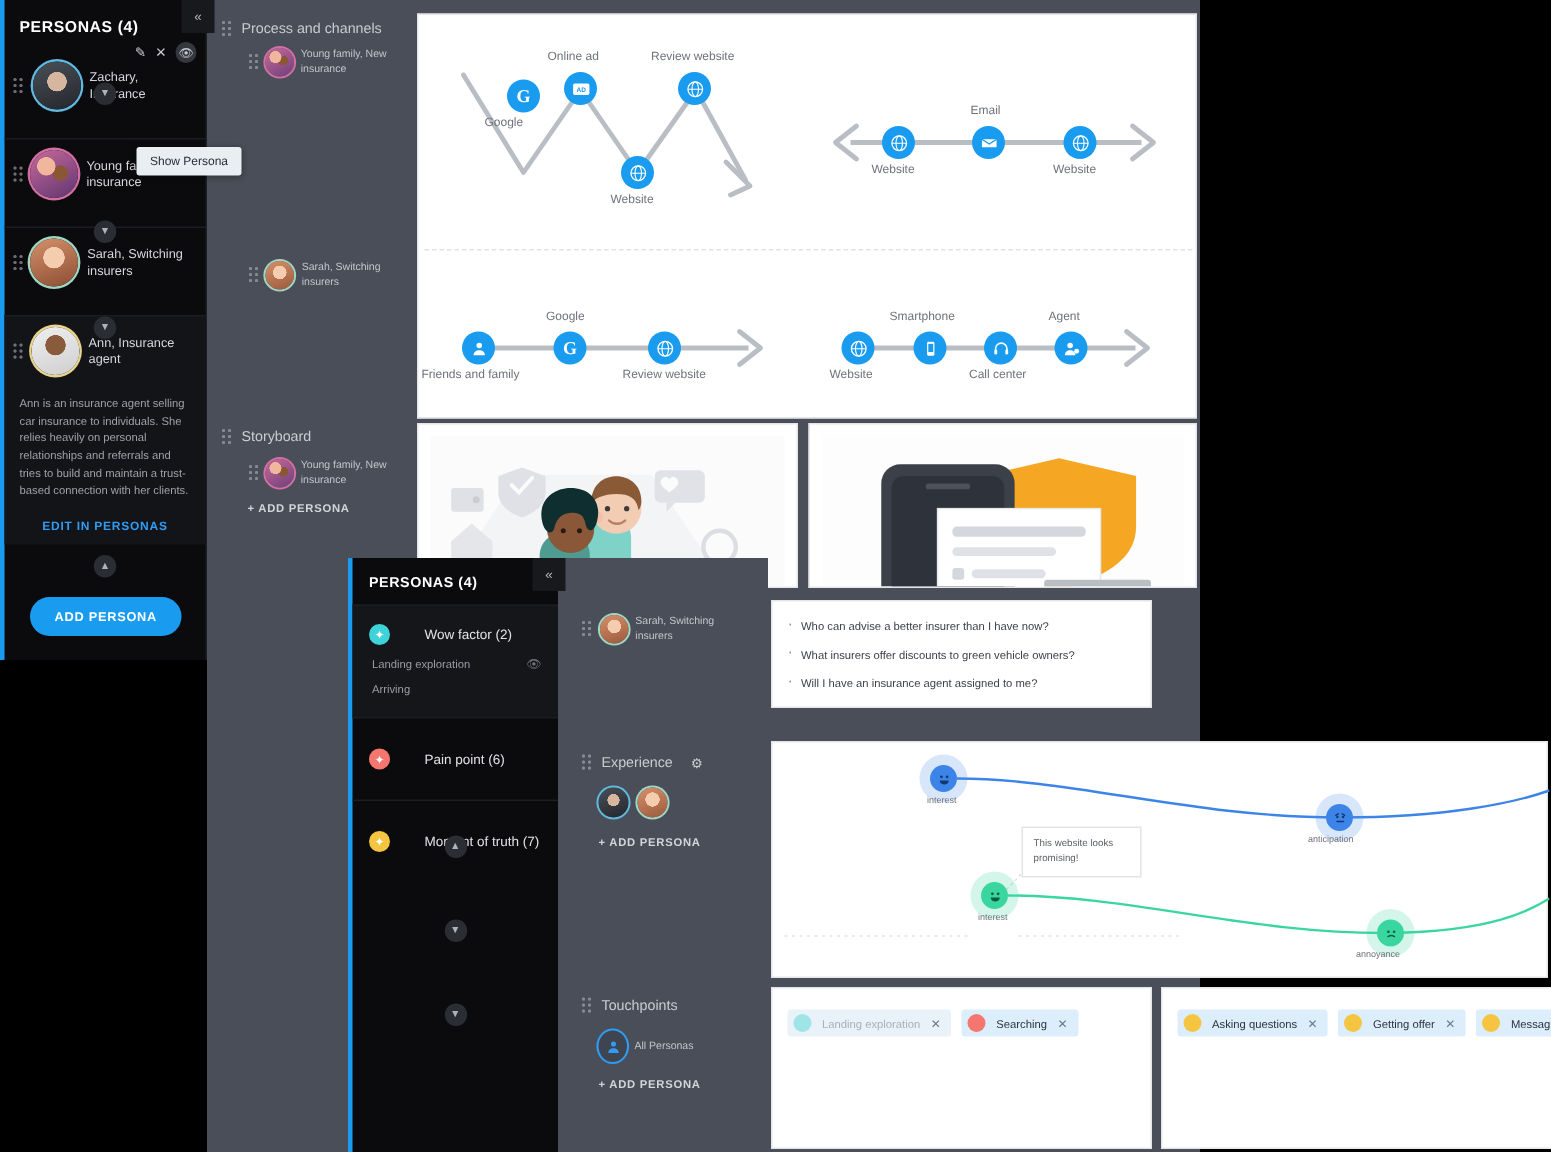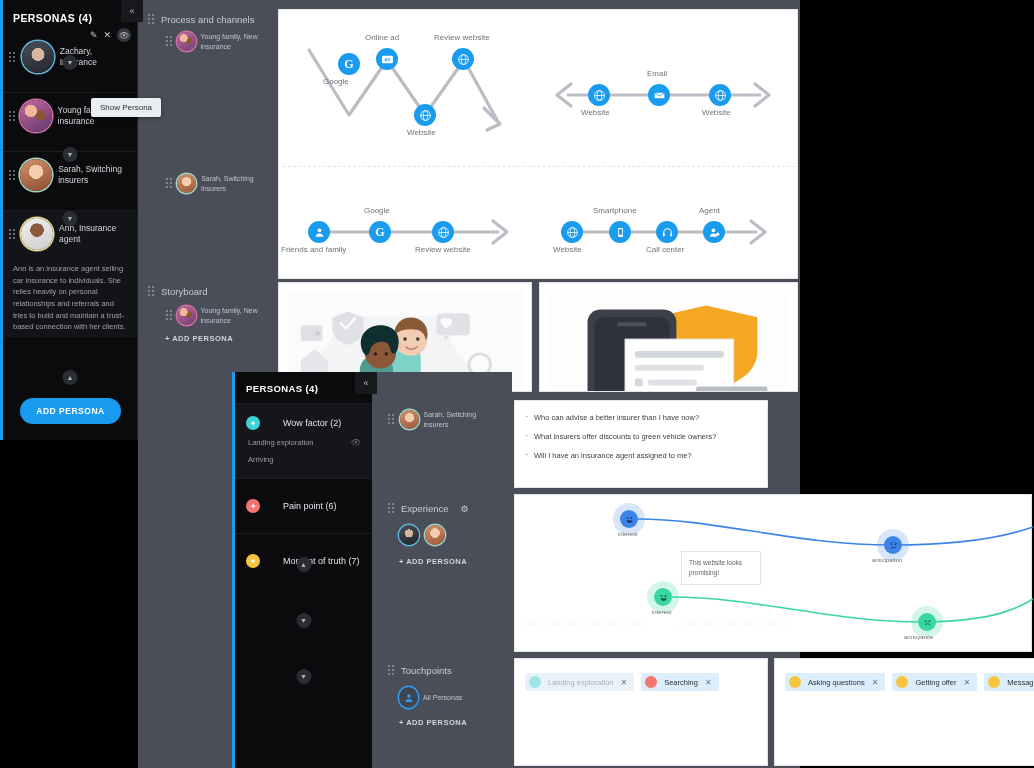--- a/index.html
+++ b/index.html
@@ -115,21 +115,21 @@
 
   
   #rail2 { left:372px; top:372px; width:140px; height:396px; background:#4a4e58; }
 
   
   #research-bar {
     left:512px; top:372px; width:522px; height:24px; background:#f9524f;
     display:flex; align-items:center; gap:7px; padding:0 10px;
     font-size:9px; font-weight:bold; letter-spacing:.6px; color:#fff;
   }
-  #res-card-1 { left:514px; top:400px; width:254px; height:88px; }
+  #res-card-1 { left:514px; top:400px; width:254px; height:72px; }
   #res-card-2 { left:774px; top:400px; width:258px; height:88px; }
   .q-list { padding:12px 10px; }
   .q-list li { list-style:none; font-size:7.5px; color:#3d4148; line-height:1.2; margin-bottom:10px; position:relative; padding-left:9px;}
   .q-list li::before{ content:"·"; position:absolute; left:0; top:-3px; font-size:11px; color:#8c9099;}
 
   
   #exp-card { left:514px; top:494px; width:518px; height:158px; }
   .emo {
     position:absolute; width:18px; height:18px; border-radius:50%;
     display:flex; align-items:center; justify-content:center; font-size:10px;
@@ -424,20 +424,21 @@
 
     <div style="background:#131418;margin-top:12px;">
       <div class="persona-row">
         <span class="drag-dots"></span>
         <span class="avatar" style="width:32px;height:32px;background:
            radial-gradient(circle at 50% 38%, #8a5a3d 0 26%, transparent 27%),
            linear-gradient(160deg,#efefef,#cfcfcf);box-shadow:0 0 0 1.6px #e8d58a;"></span>
         <span class="persona-name">Ann, Insurance agent</span>
       </div>
       <div class="persona-desc">Ann is an insurance agent selling car insurance to individuals. She relies heavily on personal relationships and referrals and tries to build and maintain a trust-based connection with her clients.</div>
+      <div class="edit-link">EDIT IN PERSONAS</div>
     </div>
     <div class="chev" style="top:370px;">▲</div>
 
     <div class="abs" style="left:0;top:398px;width:135px;display:flex;justify-content:center;">
       <button class="add-btn">ADD PERSONA</button>
     </div>
   </div>
   <div class="collapse-btn" style="left:121px;top:0;">«</div>
 
   <div class="abs" id="rail2"></div>

